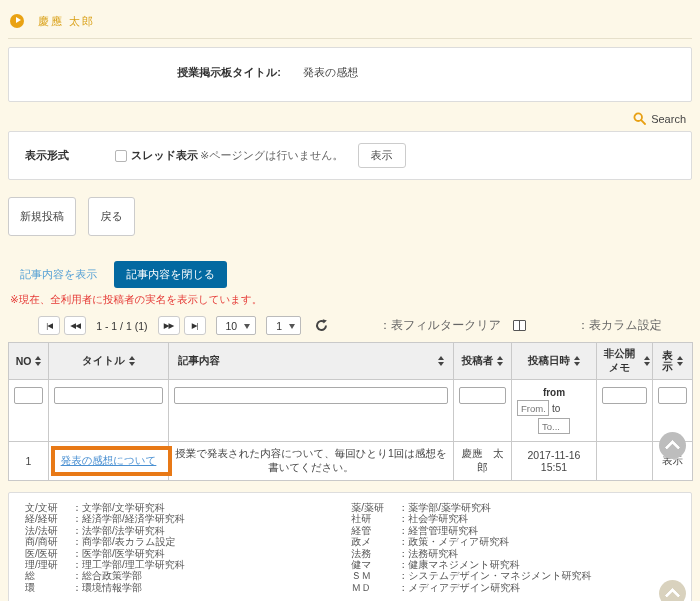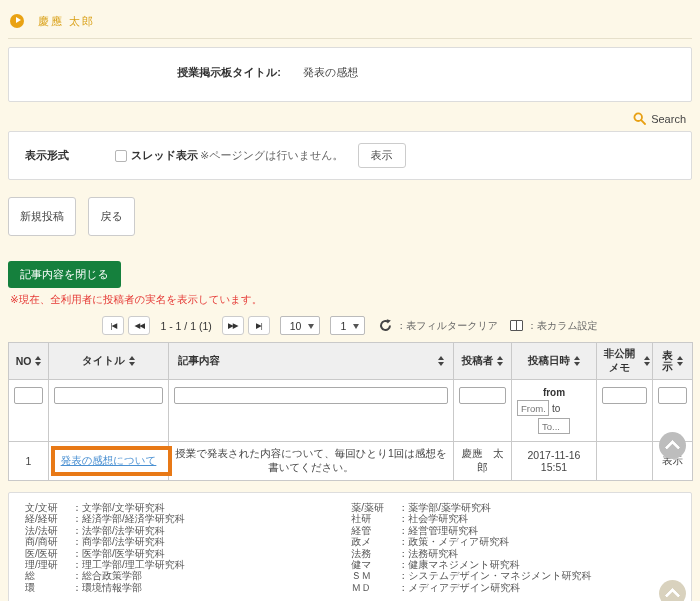--- a/index.html
+++ b/index.html
@@ -41,34 +41,34 @@
          padding:11px 11px; font-size:11px; color:#444; cursor:pointer; }
   .df-show { margin-left:14px; padding:4px 12px; }
 
   .action-row { margin:17px 0 0 0; }
   .action-row .btn + .btn { margin-left:8px; }
 
   
   .tabs { display:flex; gap:5px; margin-top:25px; align-items:flex-end; }
   .tab { font-size:11px; padding:6px 12px; border-radius:3px; cursor:pointer; }
   .tab-inactive { color:#55a0d5; }
-  .tab-active { background:#15803d; color:#fff;text-align:right; }
+  .tab-active { background:#0369a1; color:#fff;text-align:right; }
   .notice { color:#e53935; font-size:10.5px; margin:5px 0 0 2px; }
 
   
   .pager { display:flex; align-items:center; justify-content:center; margin:9px 0 7px 0; gap:4px; font-size:10.5px; }
   .pg-btn { border:1px solid #ccc; background:#fff; border-radius:3px; height:19px; min-width:22px;
             font-size:7.5px; color:#333; display:flex; align-items:center; justify-content:center;
             padding:0 4px; cursor:pointer; letter-spacing:-1px; }
   .pg-range { padding:0 6px; color:#333; }
   .pg-select { position:relative; border:1px solid #bbb; background:#fff; border-radius:2px; height:19px;
                display:flex; align-items:center; padding:0 18px 0 9px; margin-left:6px; cursor:pointer; }
   .pg-select::after { content:""; position:absolute; right:5px; top:7px;
                border-left:3.5px solid transparent; border-right:3.5px solid transparent; border-top:5px solid #555; }
-  .pg-ico-lbl { color:#666; font-size:10px; }
+  .pg-ico-lbl { color:#666; font-size:12px;margin-left:47px; }
   .refresh-wrap { margin-left:10px; display:flex; align-items:center; cursor:pointer; }
   .col-icon { display:inline-flex; width:13px; height:11px; border:1px solid #555; border-radius:1px;
               margin-left:8px; cursor:pointer; background:#fff; }
   .col-icon i { flex:1; border-right:1px solid #555; }
   .col-icon i:last-child { border-right:none; }
 
   
   table.grid { border-collapse:collapse; width:684px; font-size:10.5px; table-layout:fixed; }
   .grid th { background:#efefef; border:1px solid #c9c9c9; padding:4px 2px; font-weight:bold; color:#333; height:26px; }
   .th-in { display:flex; align-items:center; justify-content:center; gap:4px; }
@@ -143,20 +143,21 @@
       <span class="btn df-show">表示</span>
     </div>
   </div>
 
   <div class="action-row">
     <span class="btn">新規投稿</span>
     <span class="btn">戻る</span>
   </div>
 
   <div class="tabs">
+    <span class="tab tab-inactive">記事内容を表示</span>
     <span class="tab tab-active">記事内容を閉じる</span>
   </div>
   <div class="notice">※現在、全利用者に投稿者の実名を表示しています。</div>
 
   <div class="pager">
     <span class="pg-btn">|◀</span>
     <span class="pg-btn">◀◀</span>
     <span class="pg-range">1 - 1 / 1 (1)</span>
     <span class="pg-btn">▶▶</span>
     <span class="pg-btn">▶|</span>
@@ -299,21 +300,21 @@
       <div class="lg-row">
           <span class="lg-abbr">経/経研</span>
           <span>：経済学部/経済学研究科</span>
         </div>
       <div class="lg-row">
           <span class="lg-abbr">法/法研</span>
           <span>：法学部/法学研究科</span>
         </div>
       <div class="lg-row">
           <span class="lg-abbr">商/商研</span>
-          <span>：商学部/法学研究科</span>
+          <span>：商学部/表カラム設定</span>
         </div>
       <div class="lg-row">
           <span class="lg-abbr">医/医研</span>
           <span>：医学部/医学研究科</span>
         </div>
       <div class="lg-row">
           <span class="lg-abbr">理/理研</span>
           <span>：理工学部/理工学研究科</span>
         </div>
       <div class="lg-row">

